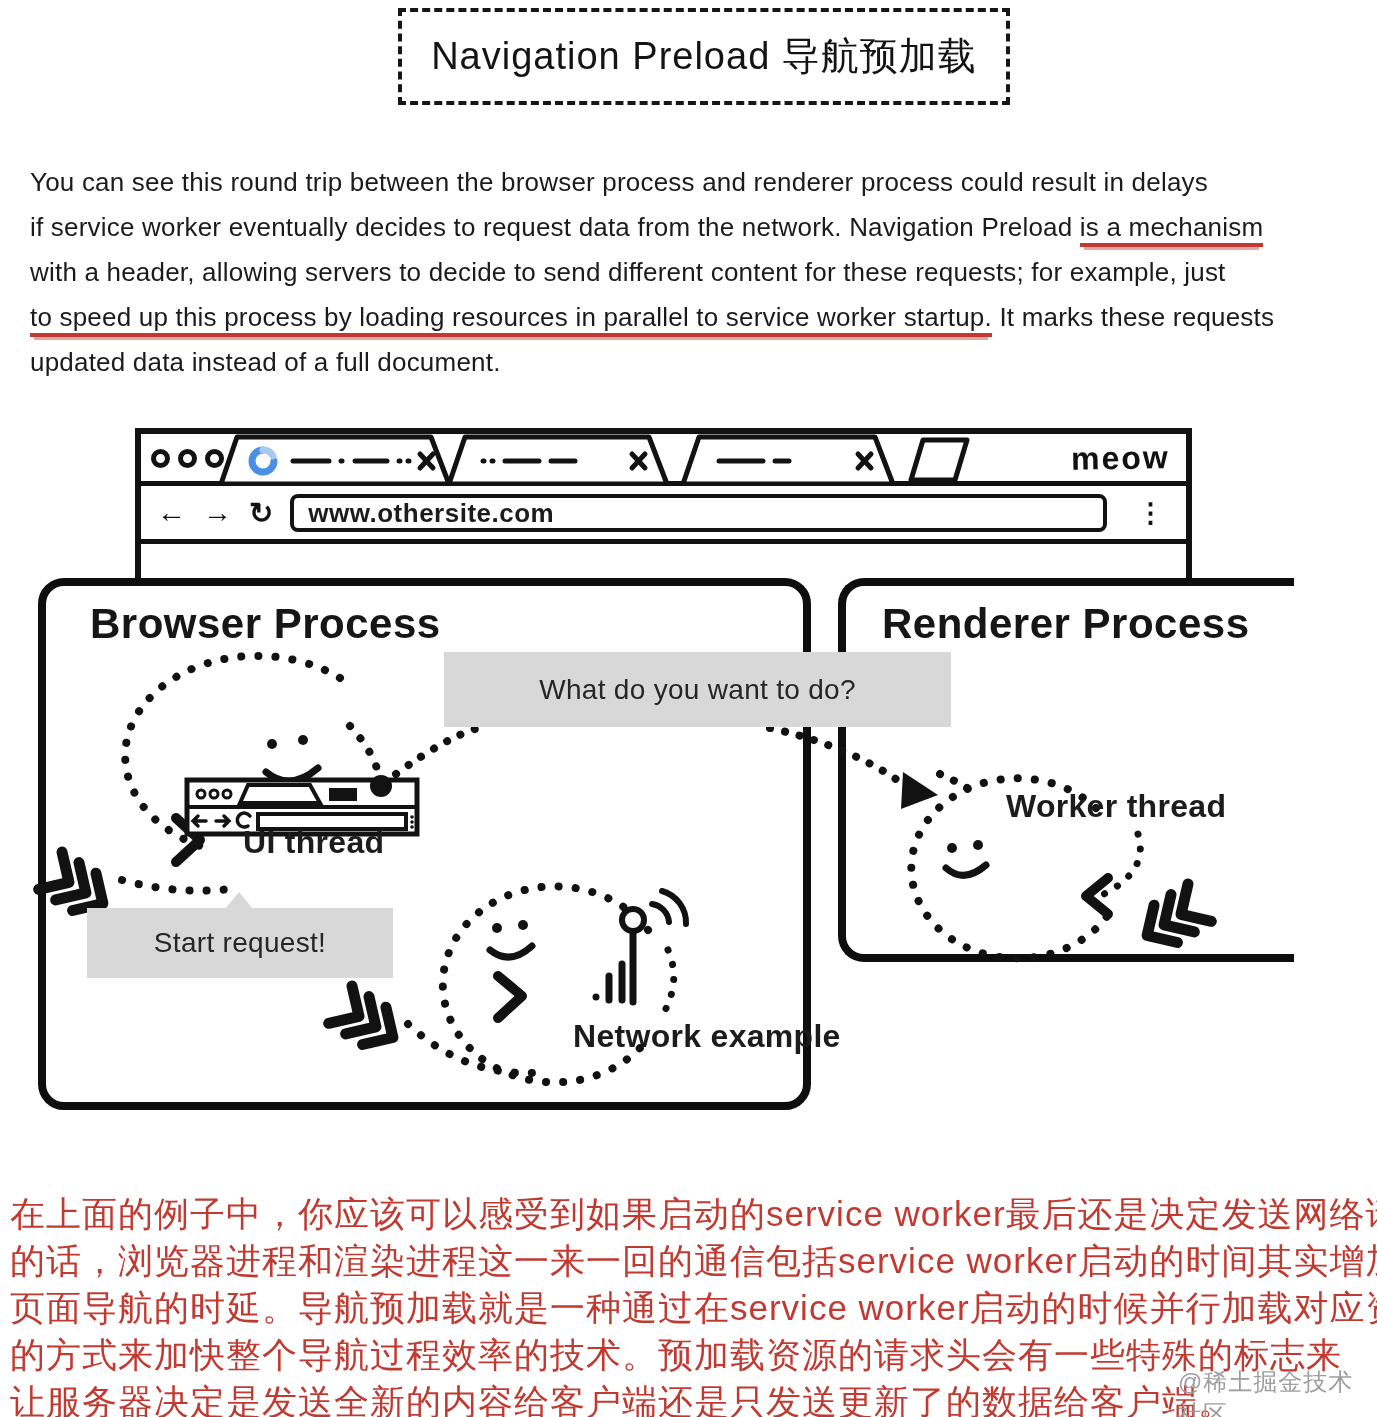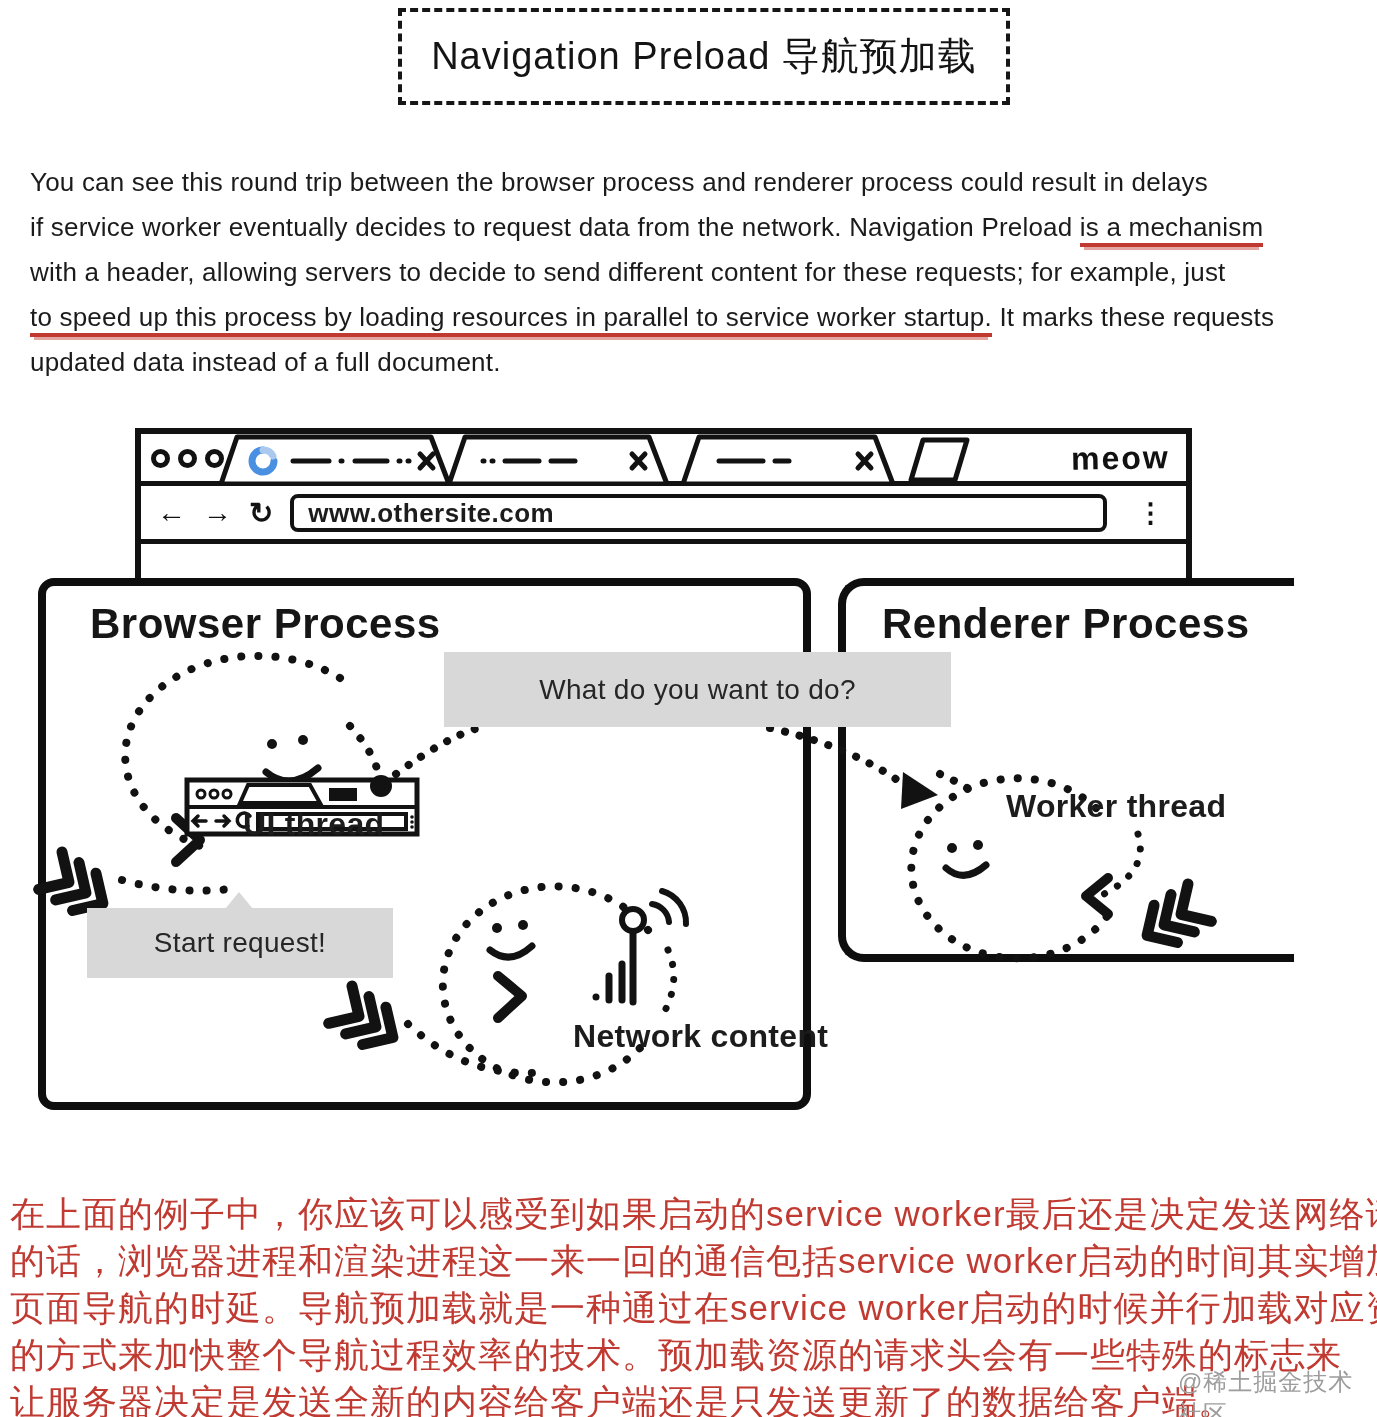--- a/index.html
+++ b/index.html
@@ -29,38 +29,38 @@
   .tabsvg { position:absolute; left:70px; top:0; }
   .meow { position:absolute; right:16px; top:6px; font-size:32px; font-weight:600; letter-spacing:2px; transform:rotate(-1deg); }
   .addressbar { display:flex; align-items:center; height:58px; border-bottom:5px solid #121212; padding-left:16px; }
   .navgl { font-size:29px; font-weight:700; margin-right:17px; color:#121212; }
   .urlbox {
     width:817px; height:38px; border:4px solid #121212; border-radius:8px;
     display:flex; align-items:flex-start; padding-left:14px; font-size:26px; font-weight:600; color:#1c1c1c; letter-spacing:.5px;
   }
   .kebab { margin-left:auto; margin-right:22px; font-size:27px; font-weight:700; letter-spacing:0; line-height:10px; }
   
-  .proc { position:absolute; background:#fff; border:8px solid #0e0e0e; border-radius:16px; padding:14px 0 0 44px; z-index:2; }
+  .proc { position:absolute; background:#fff; border:8px solid #0e0e0e; border-radius:26px; padding:14px 0 0 44px; z-index:2; }
   .proc-browser { left:38px; top:578px; width:773px; height:532px; }
   .proc-renderer { left:838px; top:578px; width:456px; height:384px; border-right:none; border-radius:26px 0 0 26px; padding-left:36px; }
   .proc h2 { font-size:42px; font-weight:700; color:#161616; letter-spacing:.5px; }
   
   .bubble {
     position:absolute; background:#d8d8d8; display:flex; align-items:center; justify-content:center;
     font-size:28px; color:#262626; z-index:6; letter-spacing:.3px;
   }
   .bubble-question { left:444px; top:652px; width:507px; height:75px; }
   .bubble-start { left:87px; top:908px; width:306px; height:70px; }
   .bubble-start::before {
     content:""; position:absolute; left:138px; top:-16px;
     border-left:14px solid transparent; border-right:14px solid transparent; border-bottom:17px solid #d8d8d8;
   }
   
   .tlabel { position:absolute; font-size:32px; font-weight:600; color:#1c1c1c; z-index:6; letter-spacing:.3px; }
-  .tl-ui { left:243px; top:806px; }
+  .tl-ui { left:243px; top:824px; }
   .tl-net { left:573px; top:1018px; }
   .tl-worker { left:1006px; top:788px; }
   
   .decor { position:absolute; left:0; top:578px; z-index:4; pointer-events:none; }
   
   .cn { position:absolute; left:10px; top:1190px; width:1365px; color:#c03a32; font-size:35px; line-height:47px; letter-spacing:1px; }
   .cn .ln { white-space:nowrap; }
   
   .watermark { position:absolute; left:1178px; top:1366px; font-size:24px; color:#9d9d9d; z-index:8; letter-spacing:1px; }
 </style>
@@ -234,21 +234,21 @@
   </svg>
 
   <div class="bubble bubble-question">
     <span>What do you want to do?</span>
   </div>
   <div class="bubble bubble-start">
     <span>Start request!</span>
   </div>
 
   <span class="tlabel tl-ui">UI thread</span>
-  <span class="tlabel tl-net">Network content</span>
+  <span class="tlabel tl-net">Network example</span>
   <span class="tlabel tl-worker">Worker thread</span>
 
   <div class="cn">
     <div class="ln">在上面的例子中，你应该可以感受到如果启动的service worker最后还是决定发送网络请求</div>
     <div class="ln">的话，浏览器进程和渲染进程这一来一回的通信包括service worker启动的时间其实增加了</div>
     <div class="ln">页面导航的时延。导航预加载就是一种通过在service worker启动的时候并行加载对应资源</div>
     <div class="ln">的方式来加快整个导航过程效率的技术。预加载资源的请求头会有一些特殊的标志来</div>
     <div class="ln">让服务器决定是发送全新的内容给客户端还是只发送更新了的数据给客户端。</div>
   </div>
 

